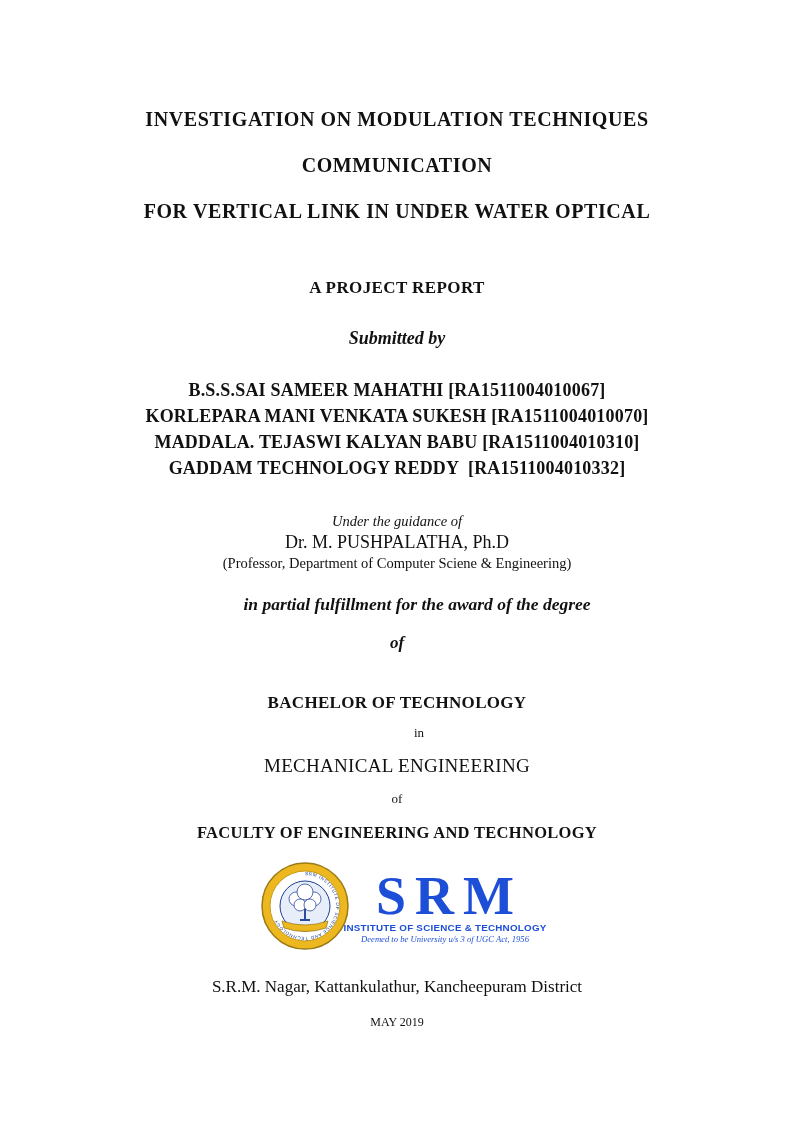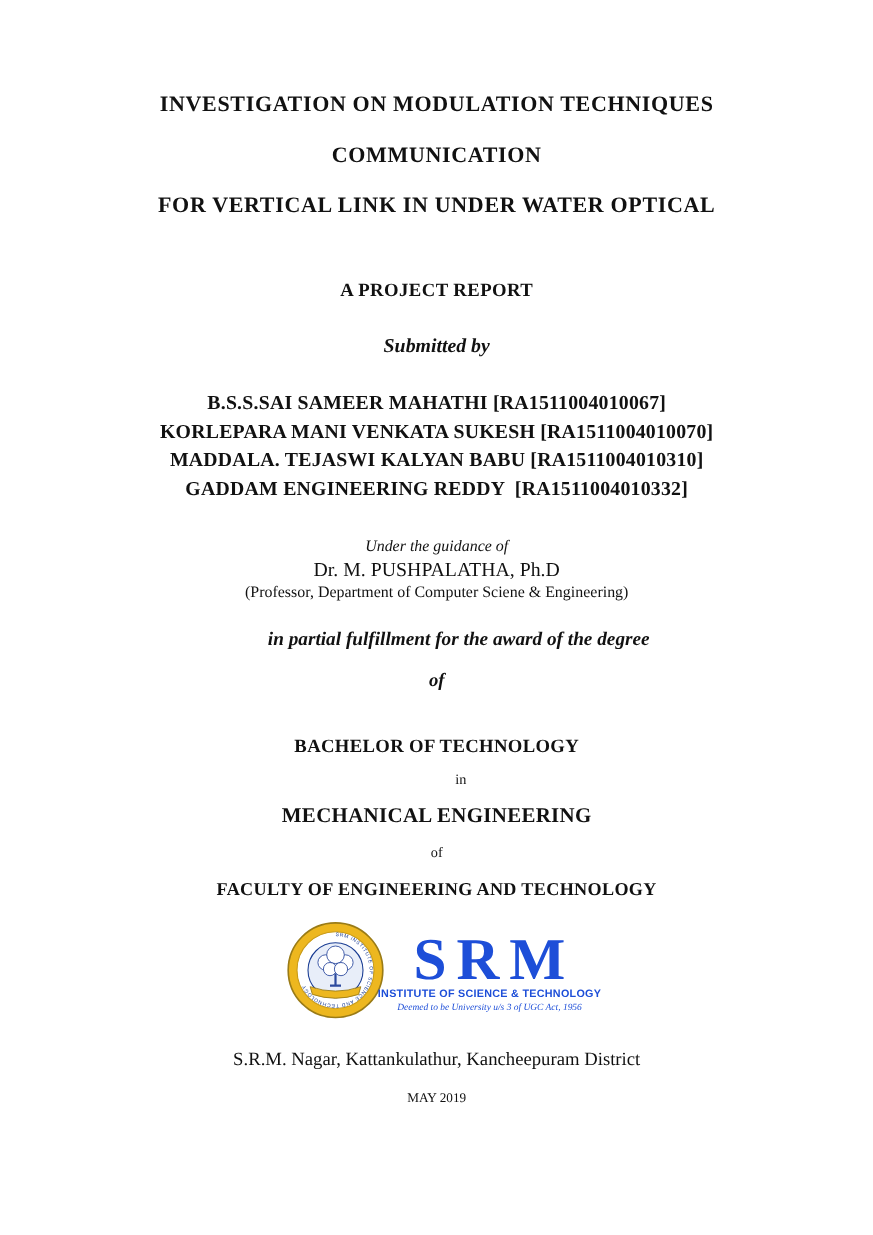--- a/index.html
+++ b/index.html
@@ -9,21 +9,21 @@
     font-family: "Liberation Serif", "DejaVu Serif", serif;
     color: #111111;
     overflow: hidden;
   }
   .page {
     position: relative;
     width: 794px; height: 1123px;
     text-align: center;
   }
   .title-block {
-    padding-top: 72px;
+    padding-top: 96px;
     font-size: 20px;
     font-weight: bold;
     line-height: 46px;
     letter-spacing: 0.6px;
   }
   .report-label {
     margin-top: 44px;
     font-size: 17px;
     font-weight: bold;
     letter-spacing: 0.4px;
@@ -76,21 +76,21 @@
     letter-spacing: 0.3px;
   }
   .degree-in {
     margin-top: 12px;
     font-size: 13px;
     padding-left: 44px;
   }
   .branch-line {
     margin-top: 14px;
     font-size: 19px;
-    font-weight: bold;
+    font-weight: normal;
     letter-spacing: 0.3px;
   }
   .branch-of {
     margin-top: 14px;
     font-size: 13px;
   }
   .faculty-line {
     margin-top: 16px;
     font-size: 16.5px;
     font-weight: bold;
@@ -157,21 +157,21 @@
   </div>
 
   <div class="report-label">A PROJECT REPORT</div>
 
   <div class="submitted-label">Submitted by</div>
 
   <div class="authors">
     <div>B.S.S.SAI SAMEER MAHATHI [RA1511004010067]</div>
     <div>KORLEPARA MANI VENKATA SUKESH [RA1511004010070]</div>
     <div>MADDALA. TEJASWI KALYAN BABU [RA1511004010310]</div>
-    <div>GADDAM ENGINEERING REDDY  [RA1511004010332]</div>
+    <div>GADDAM TECHNOLOGY REDDY  [RA1511004010332]</div>
   </div>
 
   <div class="guidance-label">Under the guidance of</div>
   <div class="guide-name">Dr. M. PUSHPALATHA, Ph.D</div>
   <div class="guide-designation">(Professor, Department of Computer Sciene &amp; Engineering)</div>
 
   <div class="fulfillment-line">in partial fulfillment for the award of the degree</div>
   <div class="fulfillment-of">of</div>
 
   <div class="degree-line">BACHELOR OF TECHNOLOGY</div>

